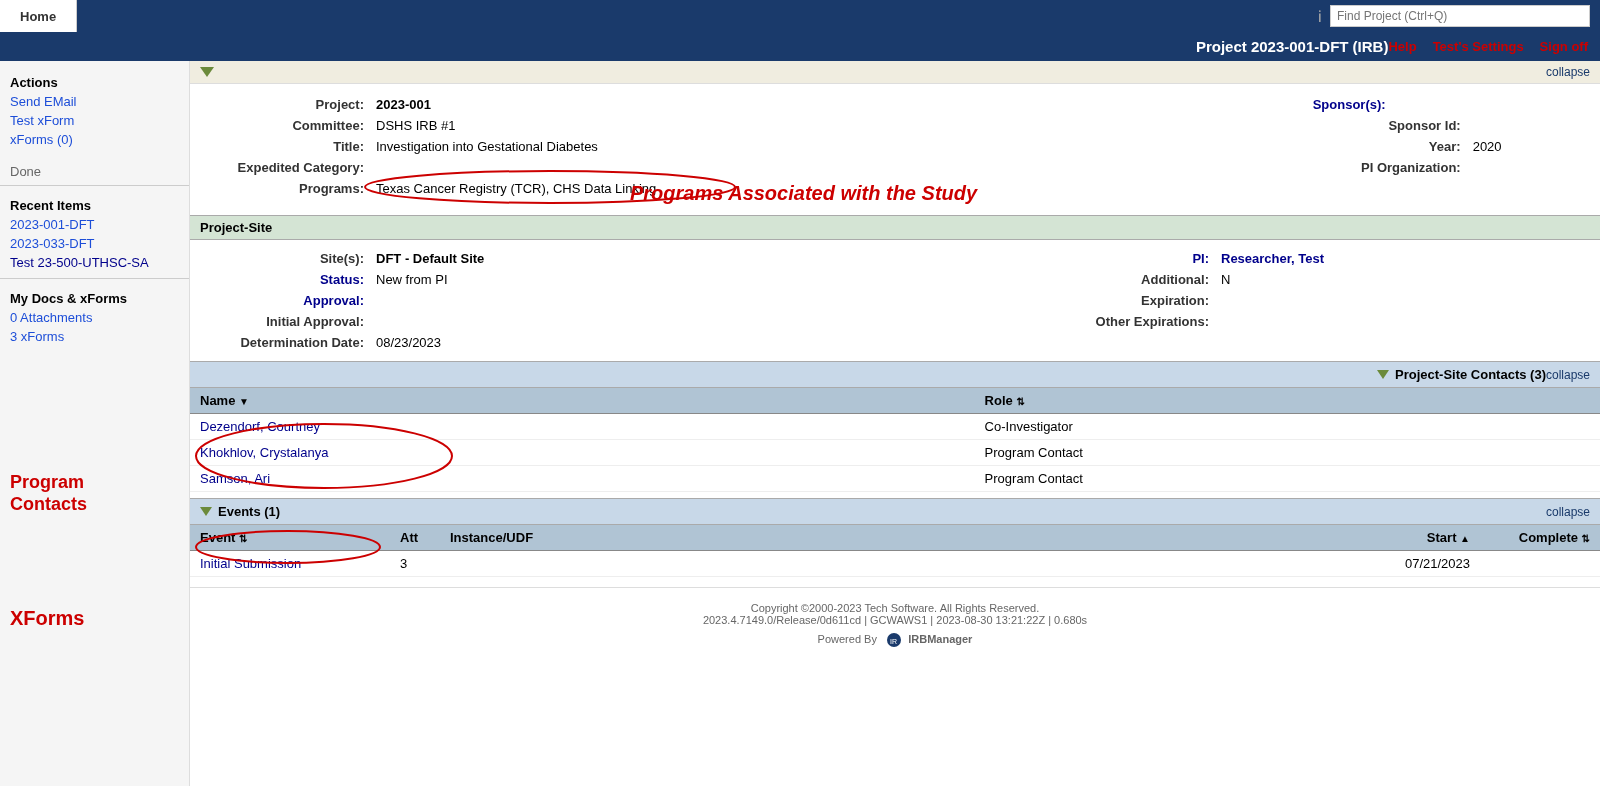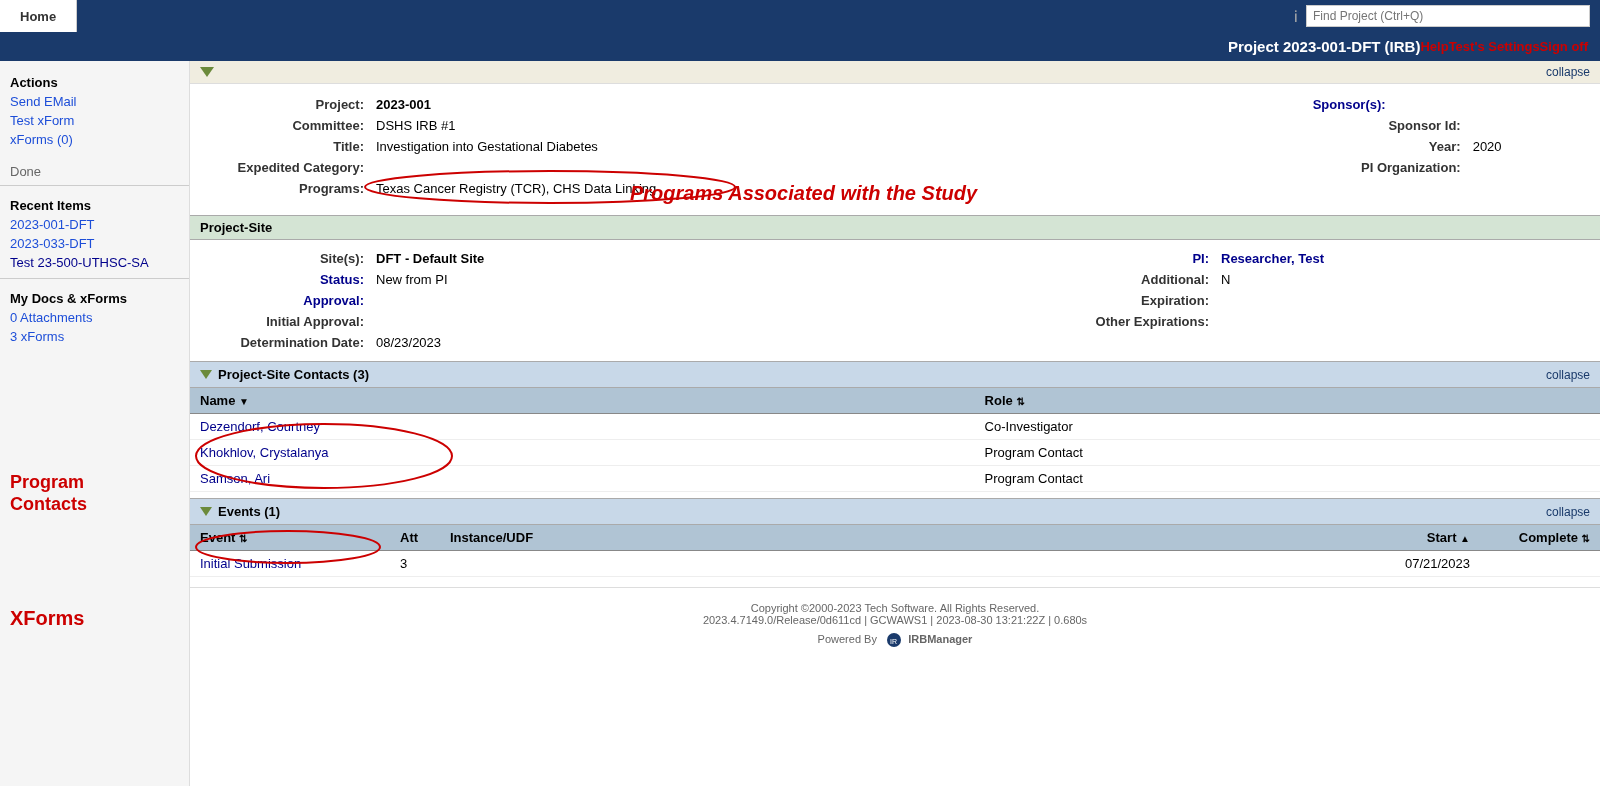--- a/index.html
+++ b/index.html
@@ -2,21 +2,21 @@
 <html><head>
   <meta charset="utf-8">
   <style>
     * { margin: 0; padding: 0; box-sizing: border-box; }
     body { font-family: Arial, sans-serif; font-size: 13px; background: #fff; width: 1600px; min-height: 786px; overflow-x: hidden; }
 
     
     .top-nav { display: flex; align-items: stretch; background: #1a3a6b; height: 32px; }
     .top-nav .home-tab { background: #ffffff; color: #333; padding: 0 20px; display: flex; align-items: center; font-weight: bold; font-size: 13px; border-right: 1px solid #ccc; }
     .top-nav .search-area { flex: 1; display: flex; align-items: center; justify-content: flex-end; padding-right: 10px; }
-    .top-nav .search-box { width: 284px; height: 22px; border: 1px solid #ccc; padding: 2px 6px; font-size: 12px; }
+    .top-nav .search-box { width: 260px; height: 22px; border: 1px solid #ccc; padding: 2px 6px; font-size: 12px; }
 
     
     .main-layout { display: flex; }
 
     
     .sidebar { width: 190px; min-width: 190px; background: #f5f5f5; border-right: 1px solid #ddd; padding: 8px 0; min-height: 740px; }
     .sidebar-section-title { font-weight: bold; color: #000; padding: 6px 10px 2px; font-size: 13px; }
     .sidebar-link { color: #1d4ed8; text-decoration: none; display: block; padding: 2px 10px; font-size: 13px; }
     .sidebar-divider { border: none; border-top: 1px solid #ccc; margin: 6px 0; }
     .sidebar-label { color: #666; padding: 4px 10px; font-size: 13px; }
@@ -57,21 +57,21 @@
   <div class="top-nav">
     <div class="home-tab">Home</div>
     <div class="search-area">
       <span style="color:#aaa;margin-right:8px;font-size:16px;">ℹ</span>
       <input class="search-box" type="text" placeholder="Find Project (Ctrl+Q)" style="">
     </div>
   </div>
 
   <div style="background:#1a3a6b; display:flex; align-items:center; justify-content:flex-end; padding:6px 12px;">
     <span style="color:#fff; font-size:15px; font-weight:bold;">Project 2023-001-DFT (IRB)</span>
-    <div style="display:flex; ">
+    <div style="display:flex; gap:16px;">
       <a style="color:#cc0000; font-size:13px; text-decoration:none; font-weight:bold;">Help</a>
       <a style="color:#cc0000; font-size:13px; text-decoration:none; font-weight:bold;">Test's Settings</a>
       <a style="color:#cc0000; font-size:13px; text-decoration:none; font-weight:bold;">Sign off</a>
     </div>
   </div>
 
   <div class="main-layout">
 
     <div class="sidebar">
       <div class="sidebar-section-title">Actions</div>
@@ -193,21 +193,21 @@
             <td class="site-label">Determination Date:</td>
             <td>08/23/2023</td>
             <td></td>
             <td></td>
             <td></td>
           </tr>
         </tbody>
           </table>
       </div>
 
-      <div style="display:flex; justify-content:space-between; align-items:center; background:#c8d8e8; padding:5px 10px; border-top:1px solid #aaa; border-bottom:1px solid #aaa;gap:36px;">
+      <div style="display:flex; justify-content:flex-end; align-items:center; background:#c8d8e8; padding:5px 10px; border-top:1px solid #aaa; border-bottom:1px solid #aaa;">
         <div style="display:flex; align-items:center; gap:6px;">
           <span style="display:inline-block; width:0; height:0; border-left:6px solid transparent; border-right:6px solid transparent; border-top:9px solid #6b8a3b;"></span>
           <strong>Project-Site Contacts (3)</strong>
         </div>
         <a style="color:#1a3a6b; font-size:12px; cursor:pointer; text-decoration:none;">collapse</a>
       </div>
 
       <div style="position:relative;">
         <table class="data-table" style="width:100%;">
           <thead>

